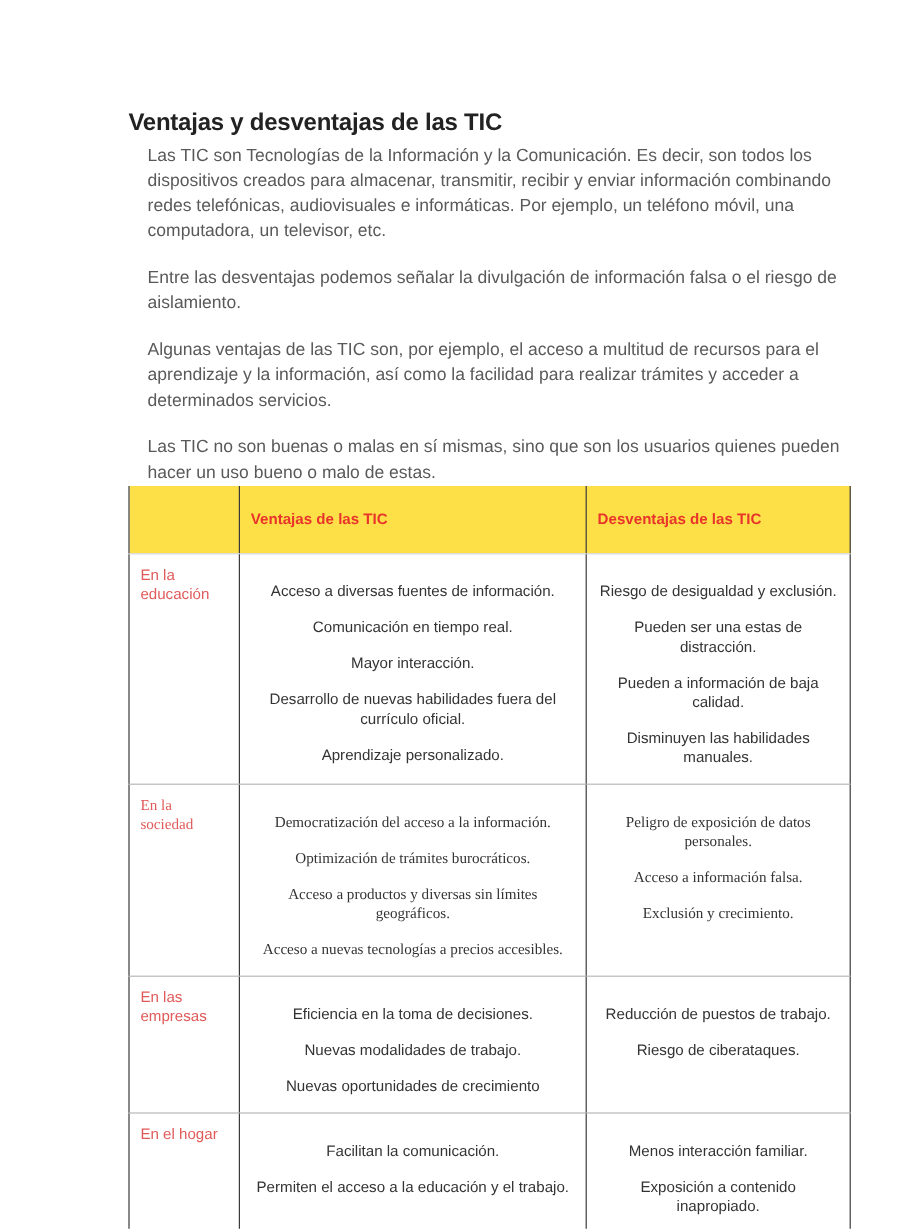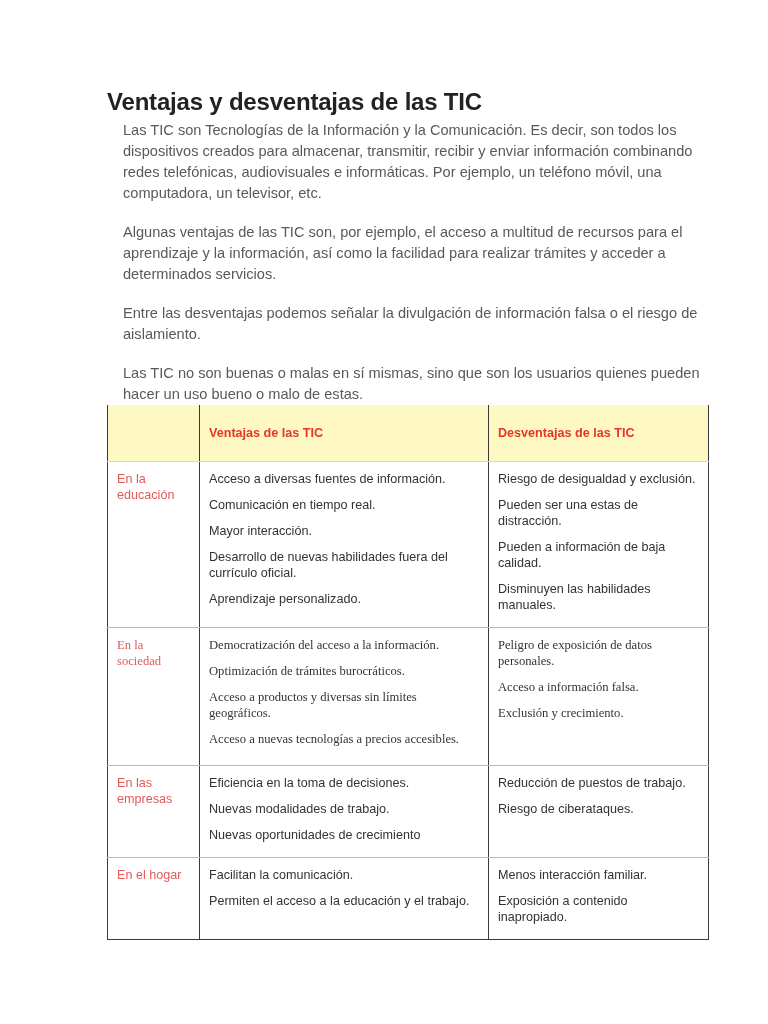--- a/index.html
+++ b/index.html
@@ -24,21 +24,21 @@
     box-sizing: border-box;
   }
   .content {
     position: absolute;
     left: 107px;
     top: 88px;
     width: 601px;
   }
   h1.doc-title {
     margin: 0 0 4px 0;
-    font-size: 24px;
+    font-size: 20px;
     line-height: 28px;
     font-weight: bold;
     color: #222222;
     letter-spacing: -0.2px;
   }
   p.para {
     margin: 0 0 18px 16px;
     font-size: 14.6px;
     line-height: 21px;
     color: #595959;
@@ -71,40 +71,41 @@
     padding: 9px 9px 14px 9px;
     font-size: 12.6px;
     line-height: 16px;
     color: #333333;
     border-left: 1.6px solid #3a3a3a;
     border-right: 1.6px solid #3a3a3a;
     border-bottom: 1px solid #b8b8b8;
     box-sizing: border-box;
   }
   table.tic tr.header-row td {
-    background: #fef9c3;
+    background: #fde047;
     border-bottom: 1px solid #d5d5d5;
     height: 56px;
     padding-top: 20px;
   }
   table.tic tr.last-row td {
     border-bottom: 1.8px solid #3a3a3a;
   }
   .hdr-label {
     color: #e8342a;
     font-weight: bold;
     font-size: 12.6px;
   }
   .row-label {
     color: #e05a59;
     font-size: 12.6px;
     line-height: 16px;
   }
   .cell-line {
-    margin: 0 0 10px 0;
+    margin: 14px 0 10px 0;
+    text-align: center;
   }
   .cell-line:last-child {
     margin-bottom: 0;
   }
   td.row-head {
     padding-top: 13px;
   }
   td.col-adv { padding-right: 14px; }
   tr.r-edu td { height: 145px; }
   tr.r-soc td { height: 138px; font-family: Liberation Serif, serif; }
@@ -112,22 +113,22 @@
   tr.r-hog td { height: 70px; }
 </style>
 </head>
 <body>
 
 <div class="page">
 
   <div class="content">
     <h1 class="doc-title">Ventajas y desventajas de las TIC</h1>
     <p class="para first">Las TIC son Tecnologías de la Información y la Comunicación. Es decir, son todos los dispositivos creados para almacenar, transmitir, recibir y enviar información combinando redes telefónicas, audiovisuales e informáticas. Por ejemplo, un teléfono móvil, una computadora, un televisor, etc.</p>
+    <p class="para">Entre las desventajas podemos señalar la divulgación de información falsa o el riesgo de aislamiento.</p>
     <p class="para">Algunas ventajas de las TIC son, por ejemplo, el acceso a multitud de recursos para el aprendizaje y la información, así como la facilidad para realizar trámites y acceder a determinados servicios.</p>
-    <p class="para">Entre las desventajas podemos señalar la divulgación de información falsa o el riesgo de aislamiento.</p>
     <p class="para">Las TIC no son buenas o malas en sí mismas, sino que son los usuarios quienes pueden hacer un uso bueno o malo de estas.</p>
   </div>
 
   <div class="tbl-wrap">
     <table class="tic">
       <colgroup>
         <col class="c1">
           <col class="c2">
           <col class="c3">
       </colgroup>

